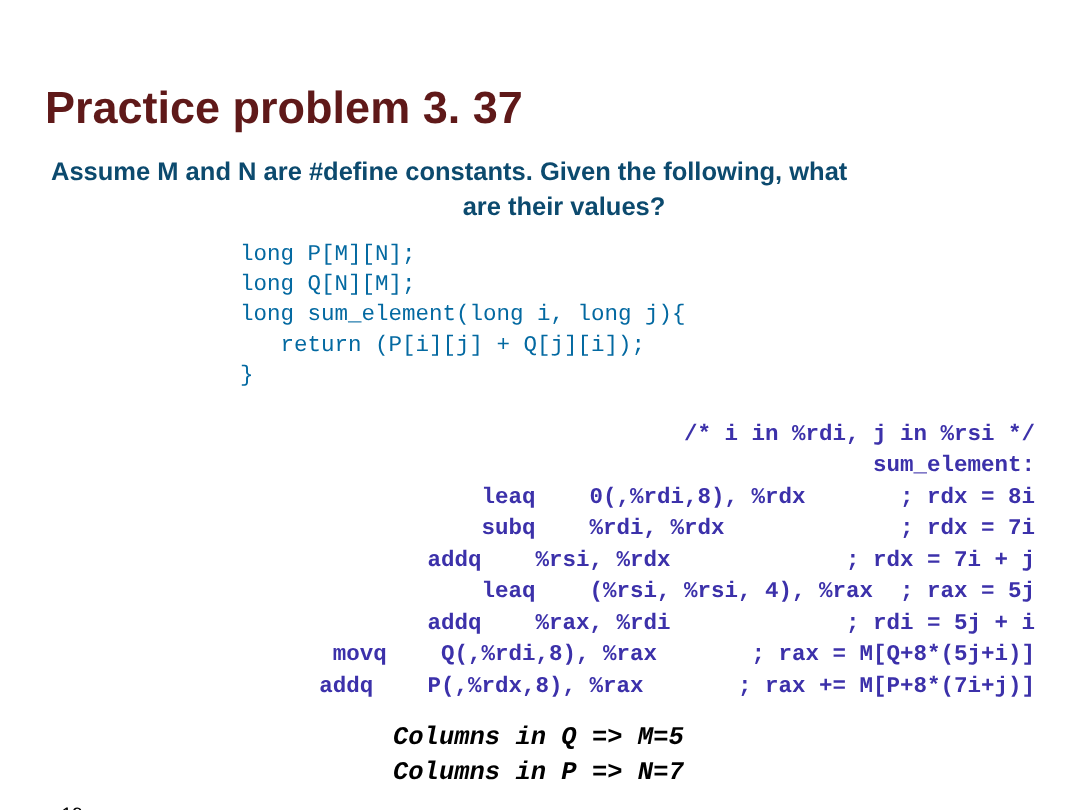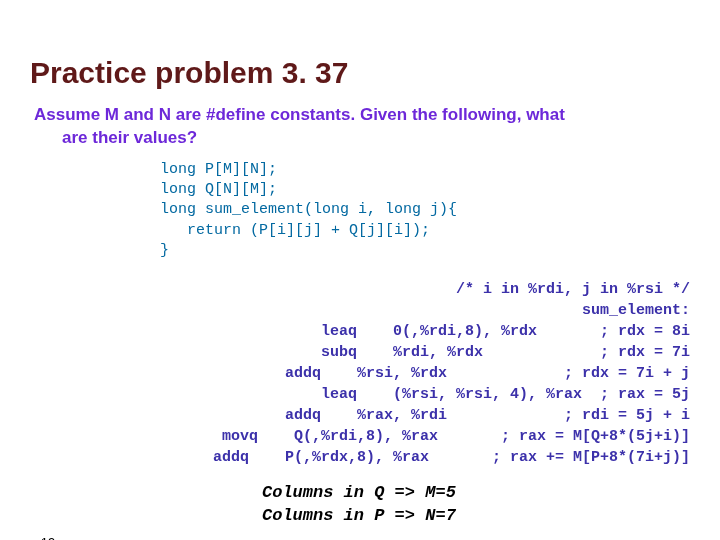--- a/index.html
+++ b/index.html
@@ -23,28 +23,29 @@
   }
   .title {
     font-size: 30px;
     font-weight: bold;
     color: #5f1919;
     margin: 0 0 14px 0;
   }
   .subtitle {
     font-size: 17px;
     font-weight: bold;
-    color: #6d28d9;
+    color: #0c4a6e;
     line-height: 1.35;
     margin: 0 0 10px 0;
     padding-left: 4px;
   }
   .subtitle .cont {
     padding-left: 28px;
     display: block;
+    text-align: center;
   }
   .code1 {
     font-family: "Courier New", monospace;
     font-size: 15px;
     font-weight: normal;
     color: #0369a1;
     white-space: pre;
     line-height: 1.35;
     padding-left: 130px;
     margin-bottom: 18px;

